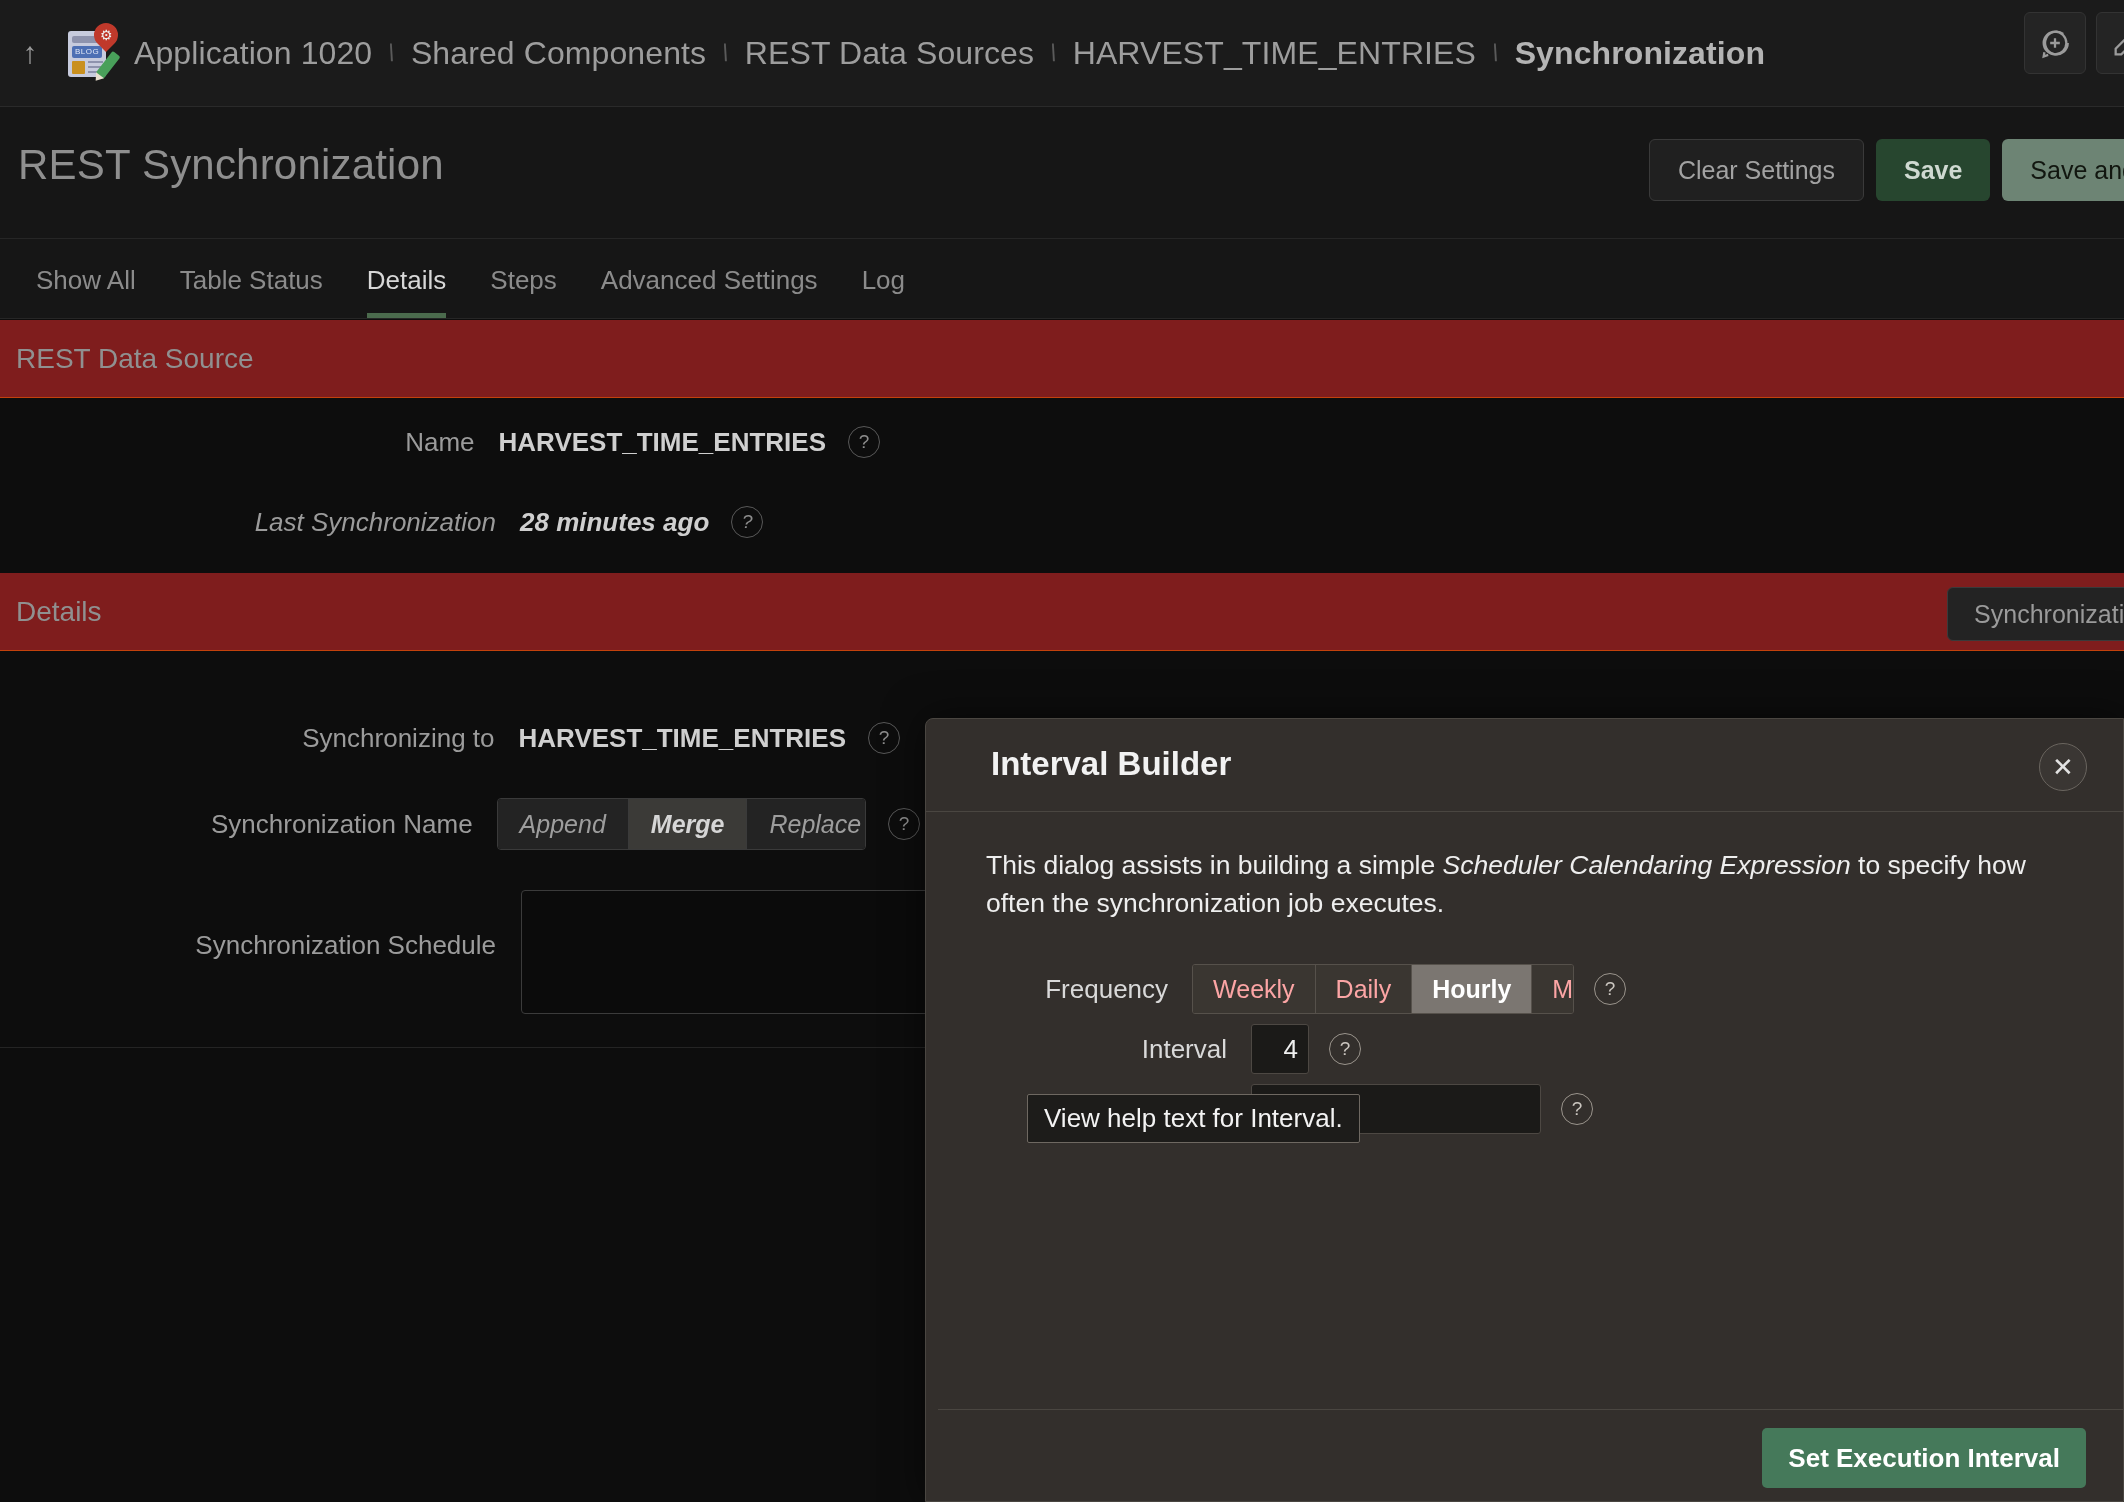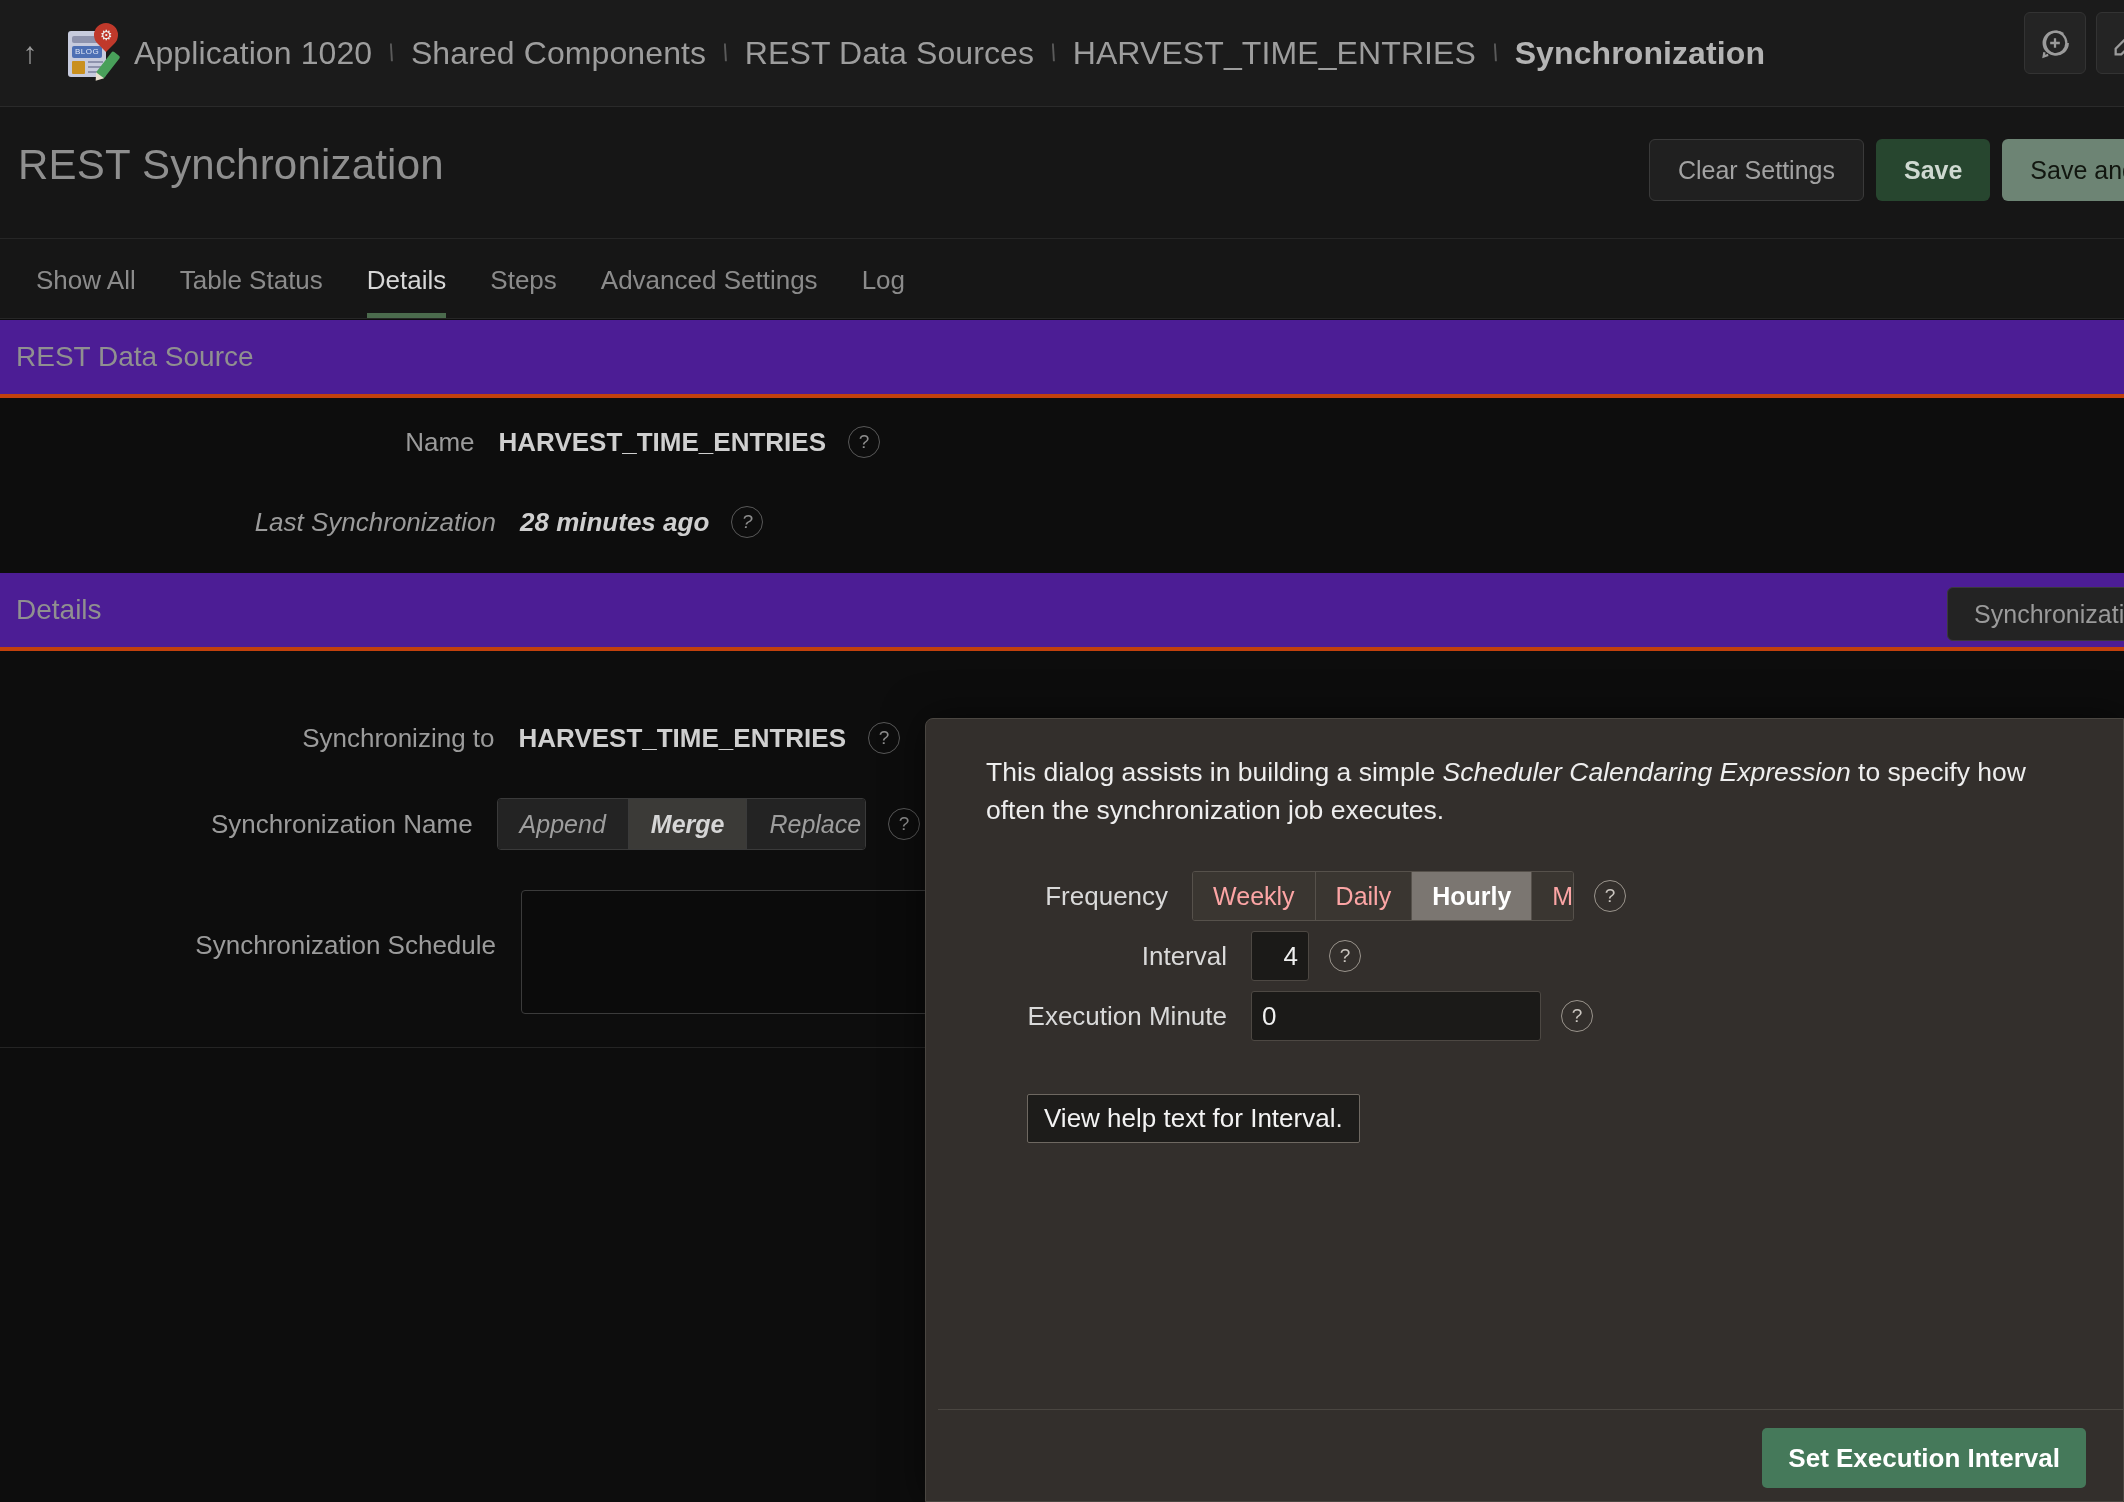--- a/index.html
+++ b/index.html
@@ -154,22 +154,22 @@
   .tab.active:after {
     content: ''; position: absolute;
     left: 22px; right: 22px; bottom: 0;
     height: 5px; background: #4b6b4d;
   }
 
   
   .section-header {
     position: absolute; left: 0;
     width: 2124px; height: 78px;
-    background: #4c1d95;
-    border-bottom: 4px solid #c2410c;
+    background: #7f1d1d;
+    border-bottom: 1px solid #c2410c;
     display: flex; align-items: center;
   }
   .section-header .label {
     color: #909090; font-size: 28px; padding-left: 16px;
   }
   #sec-rest { top: 320px; }
   #sec-details { top: 573px; }
   #sec-details .label { padding-left: 16px; }
   .section-action {
     position: absolute; right: -80px; top: 14px;
@@ -413,20 +413,24 @@
 
   <div class="field-row" style="left:0; top:930px; width:520px;align-items:flex-end;">
     <div class="field-label" style="width:520px;">Synchronization Schedule</div>
   </div>
   <div class="sync-textarea"></div>
 
   <div class="body-divider" style="top:1047px;"></div>
 
   <div class="dialog">
 
+    <div class="dialog-header">
+      <div class="dialog-title">Interval Builder</div>
+      <div class="dialog-close">✕</div>
+    </div>
 
     <div class="dialog-body">
       <div class="dialog-desc">
         <span>This dialog assists in building a simple </span><em>Scheduler Calendaring Expression</em><span> to specify how often the synchronization job executes.</span>
       </div>
 
       <div class="d-row" style="left:0; top:152px; width:700px;">
         <div class="d-label" style="width:325px;">Frequency</div>
         <div class="dseg-group">
           <div class="dseg">Weekly</div>

